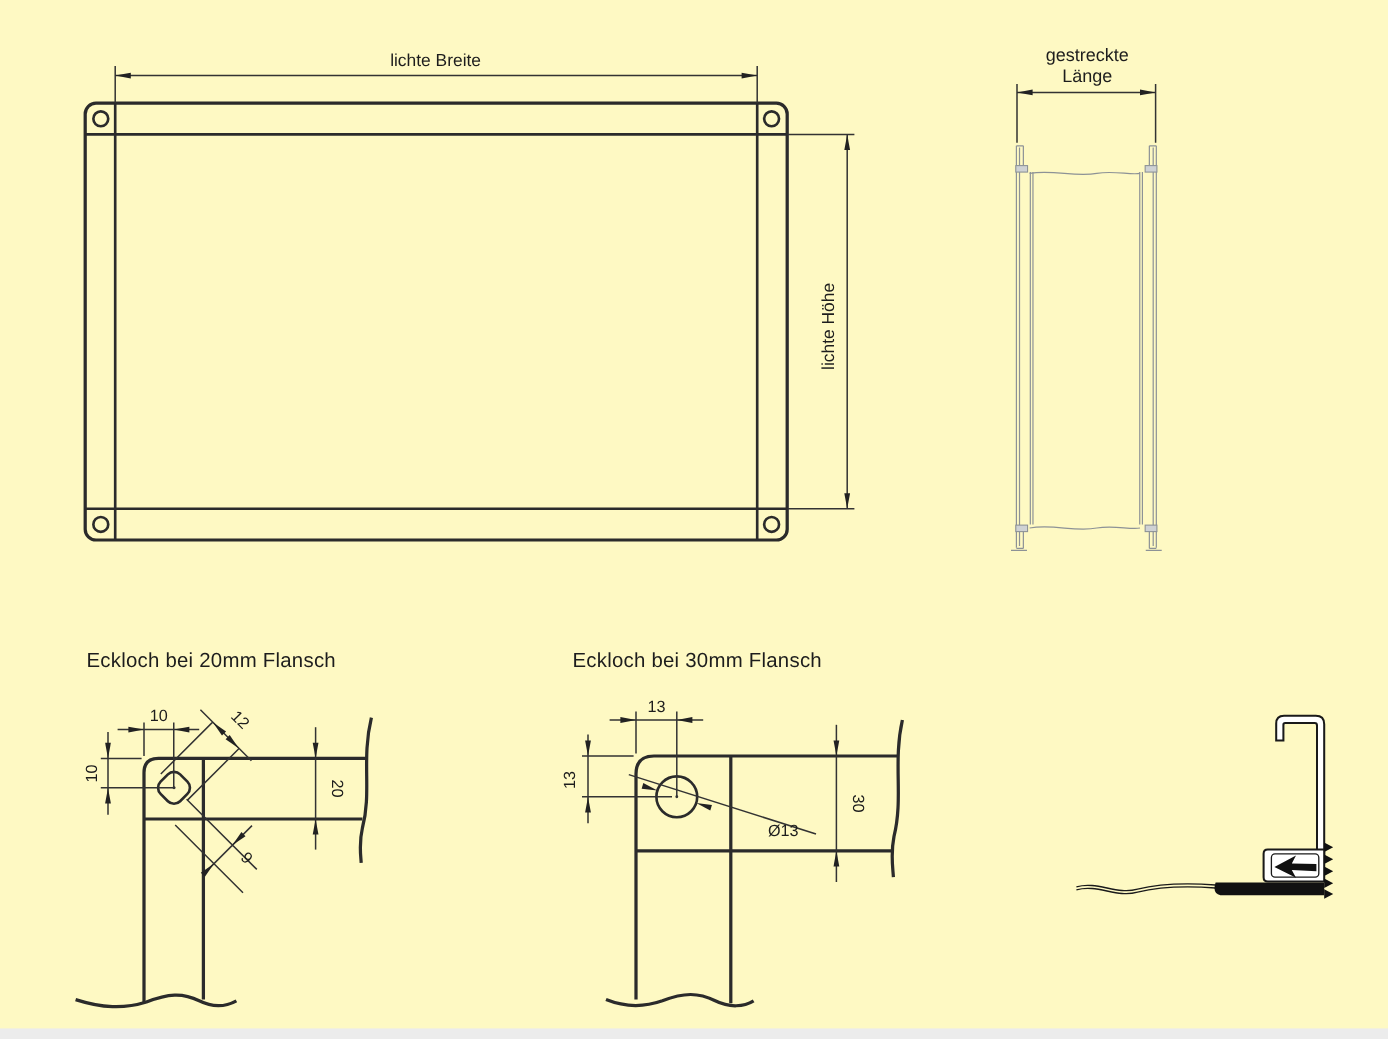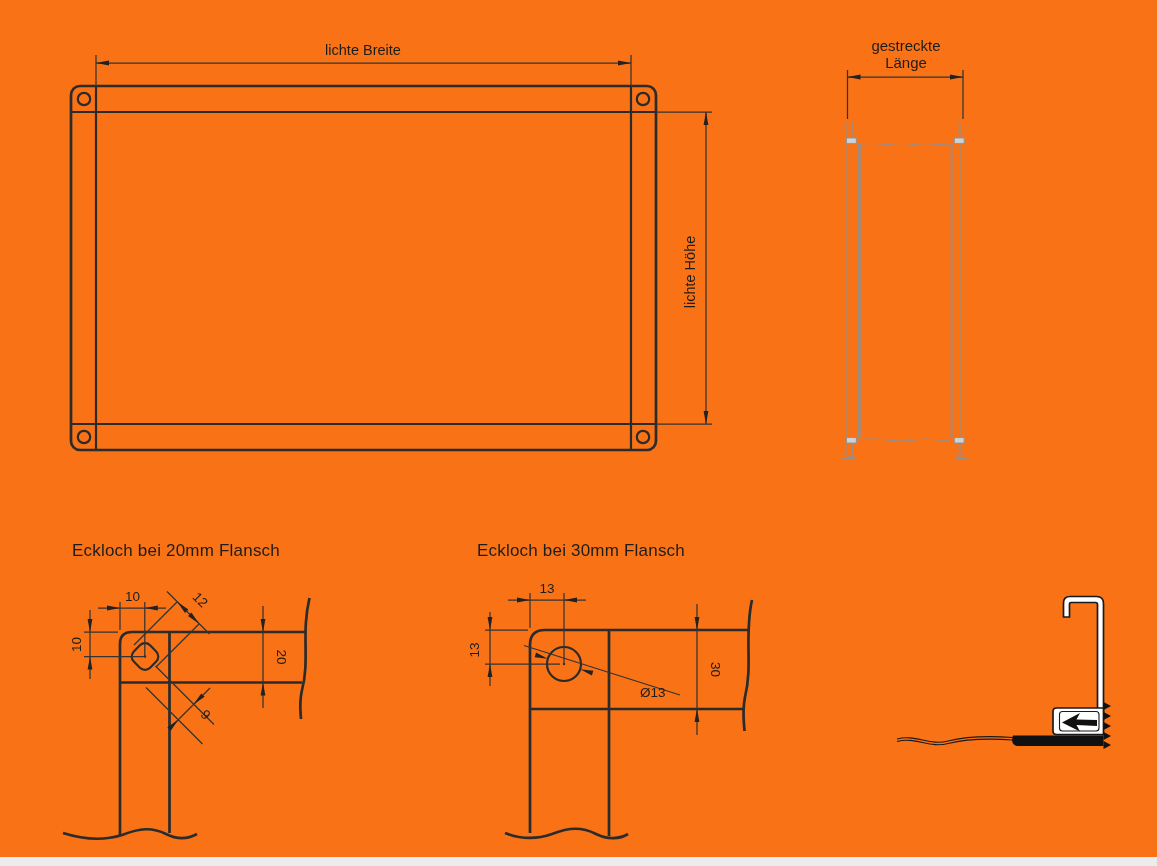--- a/index.html
+++ b/index.html
@@ -1,16 +1,16 @@
 <!DOCTYPE html>
 <html><head>
 <meta charset="utf-8">
 <style>
   html,body{margin:0;padding:0;background:#ffffff;}
-  .page{position:relative;width:1157px;height:866px;background:#f97316;overflow:hidden;
+  .page{position:relative;width:1157px;height:866px;background:#fef9c3;overflow:hidden;
         font-family:"Liberation Sans", sans-serif;}
   svg{position:absolute;left:0;top:0;}
   text{fill:#1d1d1d;}
   .t-title{font-size:17px;letter-spacing:.2px;}
   .t-dim{font-size:13.5px;}
   .t-label{font-size:14.5px;}
   .t-sec{font-size:15px;}
   .frame-thick{stroke:#2b2b2b;stroke-width:2.7;fill:none;stroke-linecap:butt;}
   .frame-med{stroke:#2b2b2b;stroke-width:2.2;fill:none;}
   .dim{stroke:#333333;stroke-width:1.25;fill:none;}

